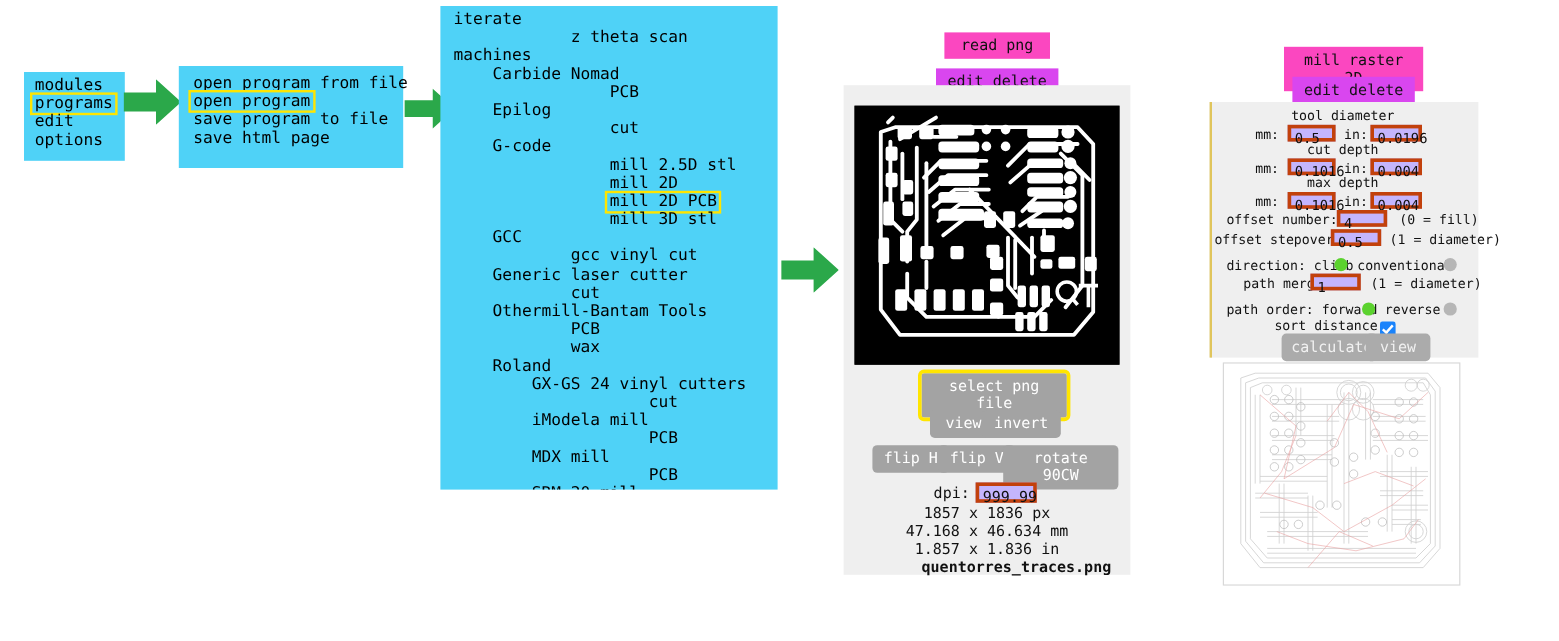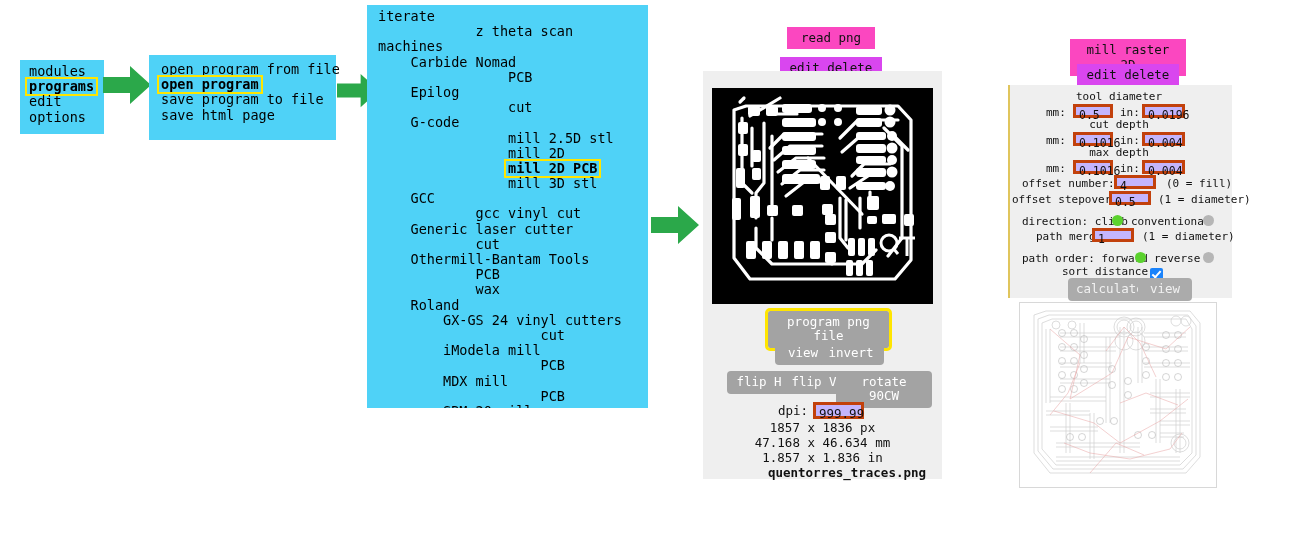--- a/index.html
+++ b/index.html
@@ -20,21 +20,20 @@
     white-space:pre;
   }
   .menu-row{position:relative;padding:0;height:15.2px;}
   .menu-row span.txt{display:inline-block;}
   .hl{
     outline:2.5px solid #FFE500;
     box-sizing:border-box;
     display:inline-block;
     padding:0 2px;
     margin-left:-2px;
-    font-weight:bold;
   }
 
   
   .arrow{display:block;}
 
   
   .pink-tab{
     background:#FB47C0;
     color:#111;
     font-family:"DejaVu Sans Mono","Liberation Mono",monospace;
@@ -255,21 +254,21 @@
 
     <g fill="none" stroke="#ffffff" stroke-width="3">
       <circle cx="177" cy="155" r="8"></circle>
       <path d="M181 160 L186 166"></path>
       <path d="M187 150 L203 150"></path>
       <path d="M195 150 L195 168"></path>
     </g>
   </svg>
 </div>
 
-<div class="abs btn btn-hl" style="left:768px;top:311px;width:105px;">program png file</div>
+<div class="abs btn btn-hl" style="left:768px;top:311px;width:105px;">select png file</div>
 
 <div class="abs btn" style="left:775px;top:342px;width:40px;">view</div>
 <div class="abs btn" style="left:818px;top:342px;width:50px;">invert</div>
 
 <div class="abs btn" style="left:727px;top:371px;width:48px;">flip H</div>
 <div class="abs btn" style="left:782px;top:371px;width:48px;">flip V</div>
 <div class="abs btn" style="left:836px;top:371px;width:80px;">rotate 90CW</div>
 
 <div class="abs infotxt" style="left:778px;top:403px;">dpi:</div>
 <div class="abs tin" style="left:813px;top:402px;width:51px;font-size:12.5px;text-align:left;height:17px;line-height:15px;">999.99</div>

